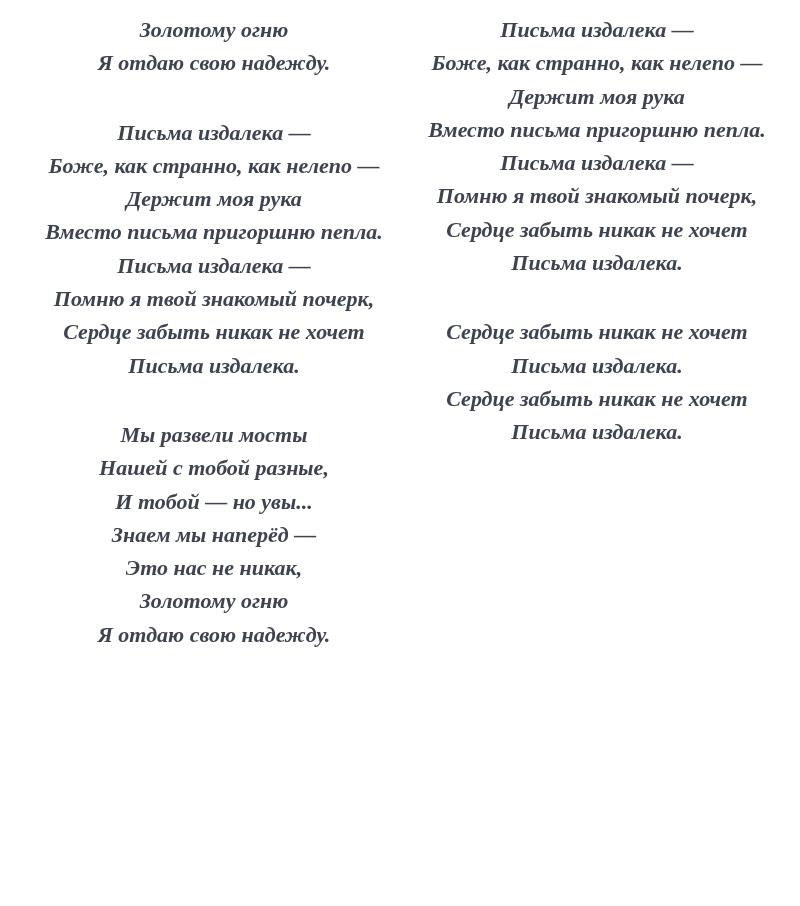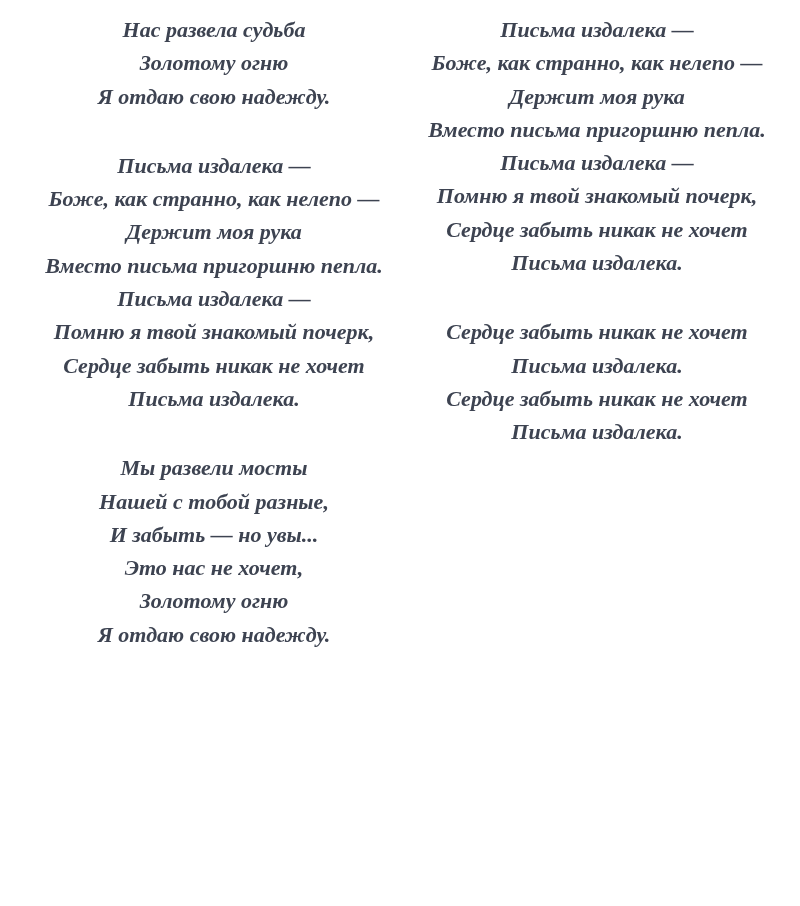--- a/index.html
+++ b/index.html
@@ -30,39 +30,39 @@
   .line {
     line-height: 33.3px;
     white-space: nowrap;
   }
 </style>
 </head>
 <body>
 
 <div class="lyrics-col col-left">
   <div class="stanza">
-    <div class="line">Нас развела судьба</div>
     <div class="line">Золотому огню</div>
     <div class="line">Я отдаю свою надежду.</div>
   </div>
   <div class="stanza">
     <div class="line">Письма издалека —</div>
     <div class="line">Боже, как странно, как нелепо —</div>
     <div class="line">Держит моя рука</div>
     <div class="line">Вместо письма пригоршню пепла.</div>
     <div class="line">Письма издалека —</div>
     <div class="line">Помню я твой знакомый почерк,</div>
     <div class="line">Сердце забыть никак не хочет</div>
     <div class="line">Письма издалека.</div>
   </div>
   <div class="stanza">
     <div class="line">Мы развели мосты</div>
     <div class="line">Нашей с тобой разные,</div>
-    <div class="line">И забыть — но увы...</div>
-    <div class="line">Это нас не хочет,</div>
+    <div class="line">И тобой — но увы...</div>
+    <div class="line">Знаем мы наперёд —</div>
+    <div class="line">Это нас не никак,</div>
     <div class="line">Золотому огню</div>
     <div class="line">Я отдаю свою надежду.</div>
   </div>
 </div>
 
 <div class="lyrics-col col-right">
   <div class="stanza">
     <div class="line">Письма издалека —</div>
     <div class="line">Боже, как странно, как нелепо —</div>
     <div class="line">Держит моя рука</div>

